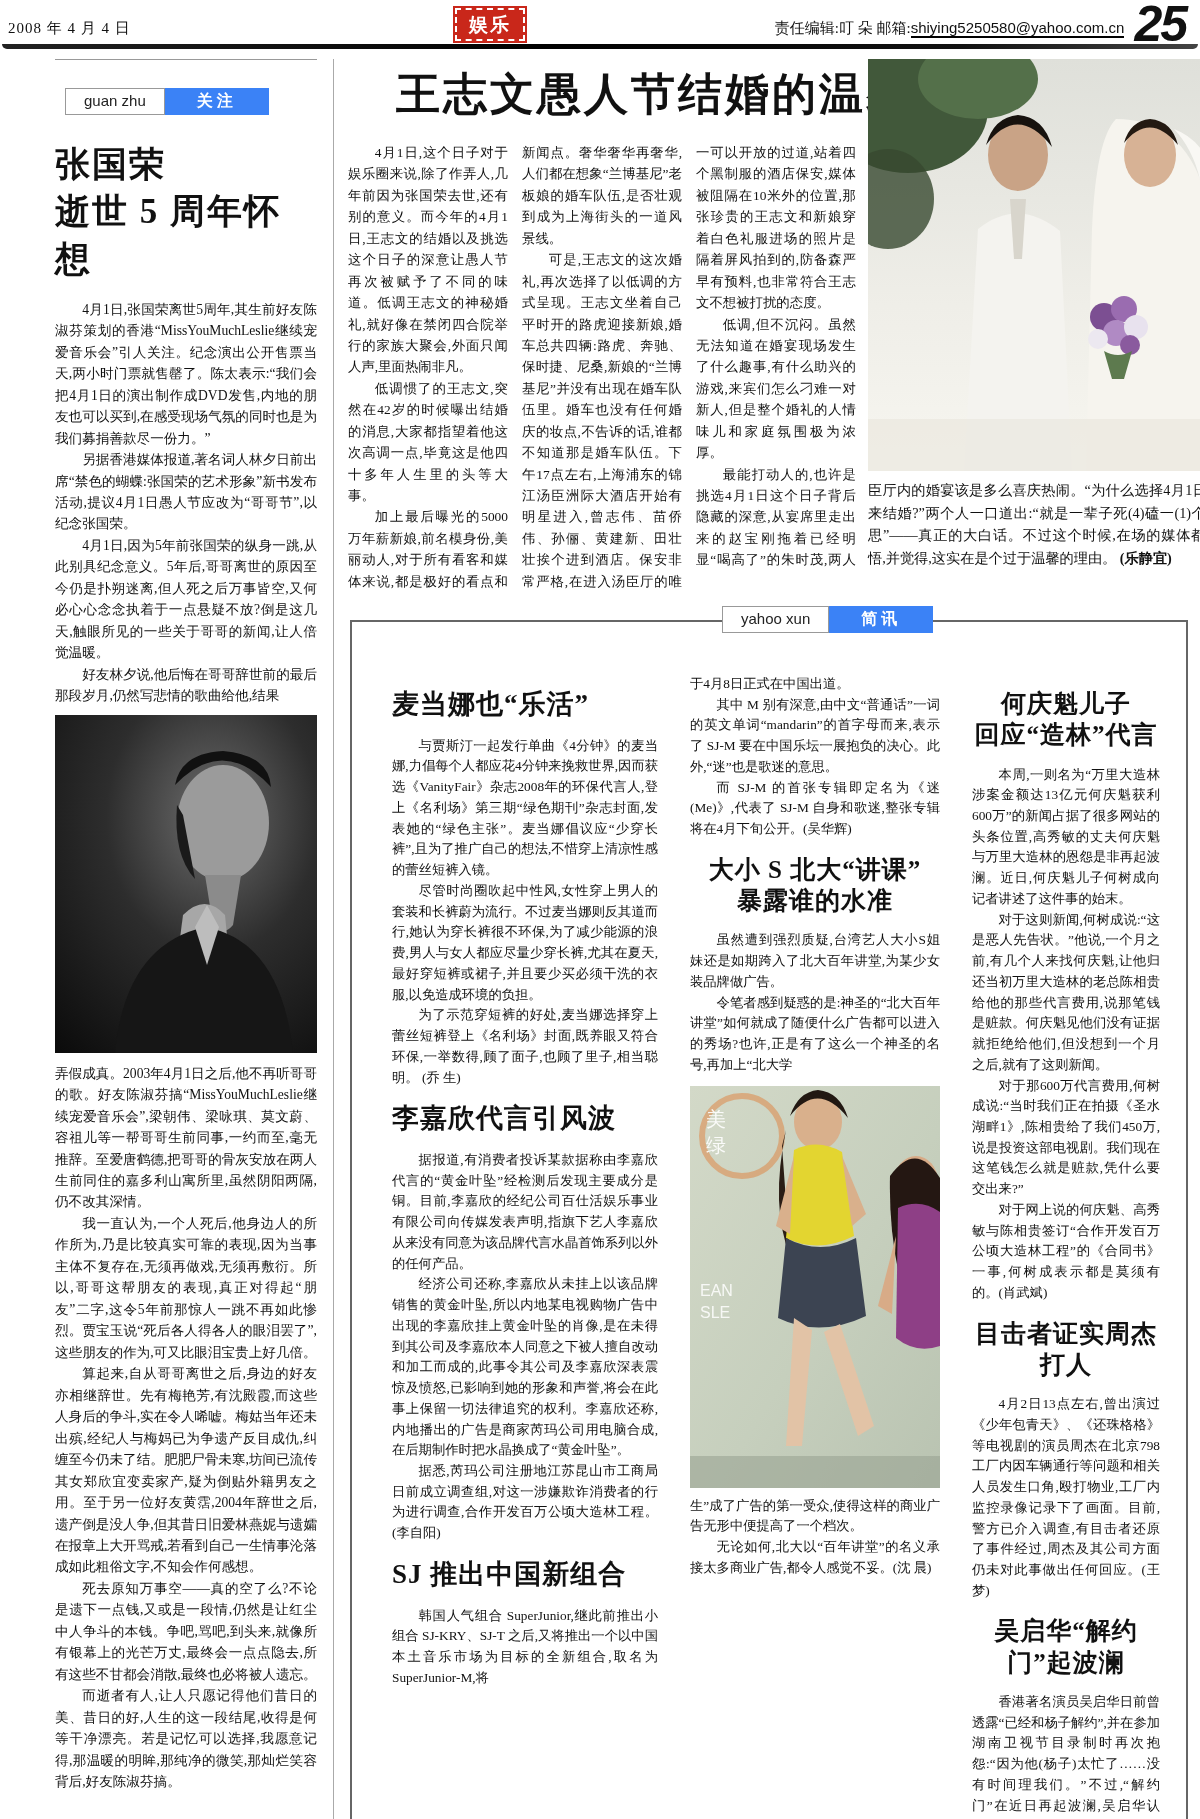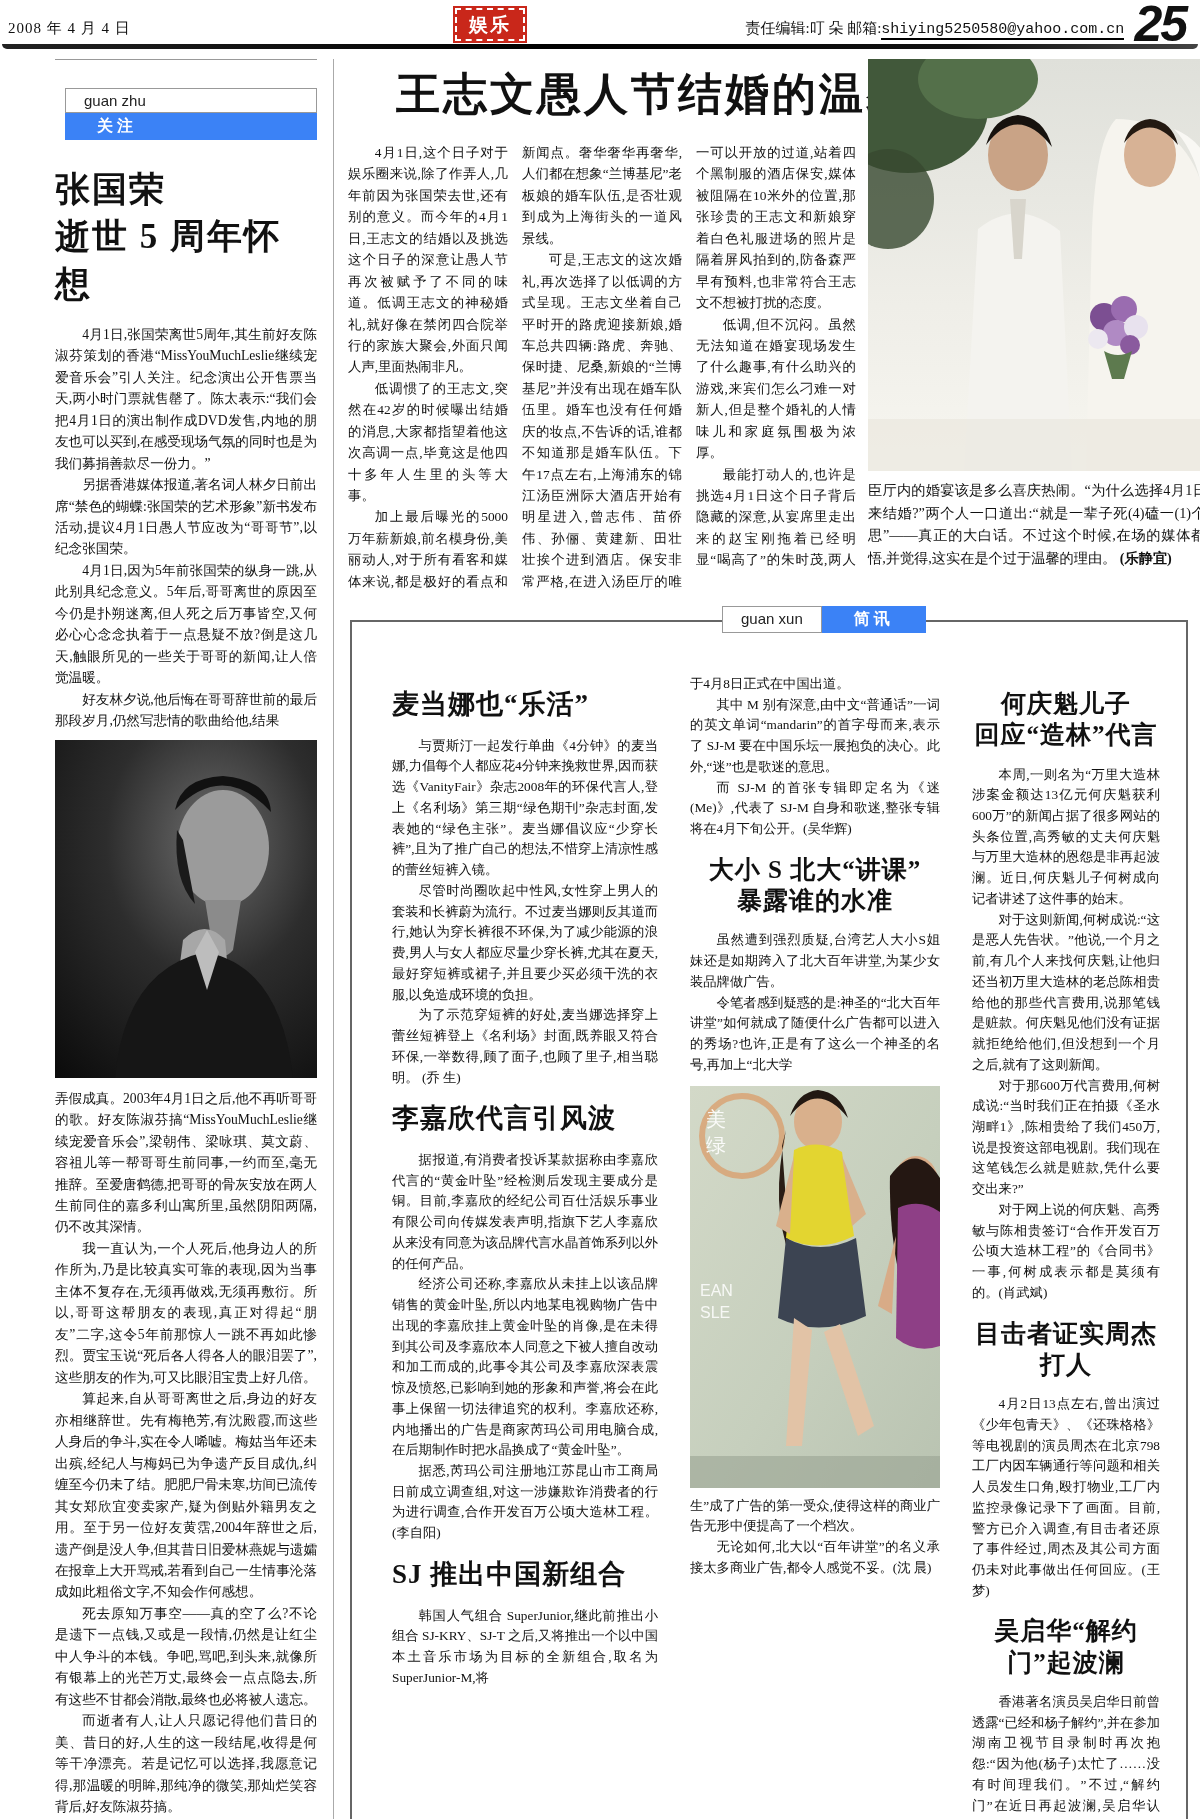--- a/index.html
+++ b/index.html
@@ -7,34 +7,34 @@
   body { font-family:"Liberation Serif","DejaVu Serif",serif; color:#111; }
   .page { position:relative; width:1200px; height:1819px; margin:0 auto; background:#fff; overflow:hidden; }
 
   
   .hdr { position:relative; height:44px; padding:0 14px 0 8px; display:flex; align-items:flex-end; }
   .hdr-date { font-size:15px; padding-bottom:6px; letter-spacing:1px; }
   .hdr-badge { position:absolute; left:455px; top:8px; width:70px; height:33px; background:#c9271a;
                color:#fff; font-weight:bold; font-size:19px; text-align:center; line-height:29px;
                border:2px dashed #fff; outline:2px solid #c9271a; letter-spacing:2px; }
   .hdr-editor { margin-left:auto; font-size:15px; padding-bottom:6px; }
-  .hdr-editor .email { border-bottom:2px solid #000; font-family:Liberation Mono, monospace;text-align:right; }
+  .hdr-editor .email { border-bottom:2px solid #000; font-family:Liberation Sans, sans-serif;text-align:right; }
   .hdr-page { font-size:50px; font-weight:900; font-family:"Liberation Sans",sans-serif;
               line-height:40px; margin-left:10px; letter-spacing:-2px; font-style:italic; }
   .black-rule { height:5px; background:linear-gradient(to right,#222 0%,#000 45%,#111 80%,#444 100%);
                 border-radius:0 0 6px 6px; margin:0 2px; }
 
   
   .content { display:flex; padding:10px 12px 0 55px; }
   .left-col { width:262px; flex-shrink:0; }
   .v-divider { width:1px; background:#aaa; margin:0 14px 0 16px; }
   .main { flex:1; min-width:0; }
 
   
-  .tag-row { display:flex; margin:28px 0 26px 10px; font-family:"Liberation Sans",sans-serif; position:relative;flex-direction:column; }
+  .tag-row { display:flex; margin:28px 0 26px 10px; font-family:"Liberation Sans",sans-serif; position:relative; }
   .left-col { border-top:1px solid #999; padding-top:0; }
   .tag-py { background:#fff; border:1px solid #999; color:#222; font-size:15px; padding:3px 18px; }
   .tag-cn { background:#3b82f6; color:#fff; font-weight:bold; font-size:16px; padding:3px 32px; letter-spacing:4px; }
   .left-title { font-size:35px; line-height:1.35; font-weight:900; letter-spacing:2px; margin:14px 0 16px 0; }
   .body p { font-size:13.6px; line-height:1.58; text-align:justify; text-indent:2em; }
   .photo-leslie { width:262px; height:338px; margin:8px 0 10px 0; }
   .after-photo p:first-child { text-indent:0; }
 
   
   .headline { font-size:44px; font-weight:900; letter-spacing:3px; margin:6px 0 18px 48px; white-space:nowrap; }
@@ -179,21 +179,21 @@
           </div>
           <figcaption class="wed-caption">
             <span>臣厅内的婚宴该是多么喜庆热闹。“为什么选择4月1日愚人节来结婚?”两个人一口道出:“就是一辈子死(4)磕一(1)个人的意思”——真正的大白话。不过这个时候,在场的媒体都恍然大悟,并觉得,这实在是个过于温馨的理由。</span>
             <span class="byline">(乐静宜)</span>
           </figcaption>
         </figure>
       </div>
 
       <section class="brief-box">
         <div class="brief-tag">
-          <span class="tag-py">guan xun</span>
+          <span class="tag-py">yahoo xun</span>
           <span class="tag-cn">简讯</span>
         </div>
 
         <div class="brief-col">
           <h3 class="b-title">麦当娜也“乐活”</h3>
           <div class="blk">
               <p>与贾斯汀一起发行单曲《4分钟》的麦当娜,力倡每个人都应花4分钟来挽救世界,因而获选《VanityFair》杂志2008年的环保代言人,登上《名利场》第三期“绿色期刊”杂志封面,发表她的“绿色主张”。麦当娜倡议应“少穿长裤”,且为了推广自己的想法,不惜穿上清凉性感的蕾丝短裤入镜。</p>
               <p>尽管时尚圈吹起中性风,女性穿上男人的套装和长裤蔚为流行。不过麦当娜则反其道而行,她认为穿长裤很不环保,为了减少能源的浪费,男人与女人都应尽量少穿长裤,尤其在夏天,最好穿短裤或裙子,并且要少买必须干洗的衣服,以免造成环境的负担。</p>
               <p>为了示范穿短裤的好处,麦当娜选择穿上蕾丝短裤登上《名利场》封面,既养眼又符合环保,一举数得,顾了面子,也顾了里子,相当聪明。  (乔 生)</p>
             </div>

